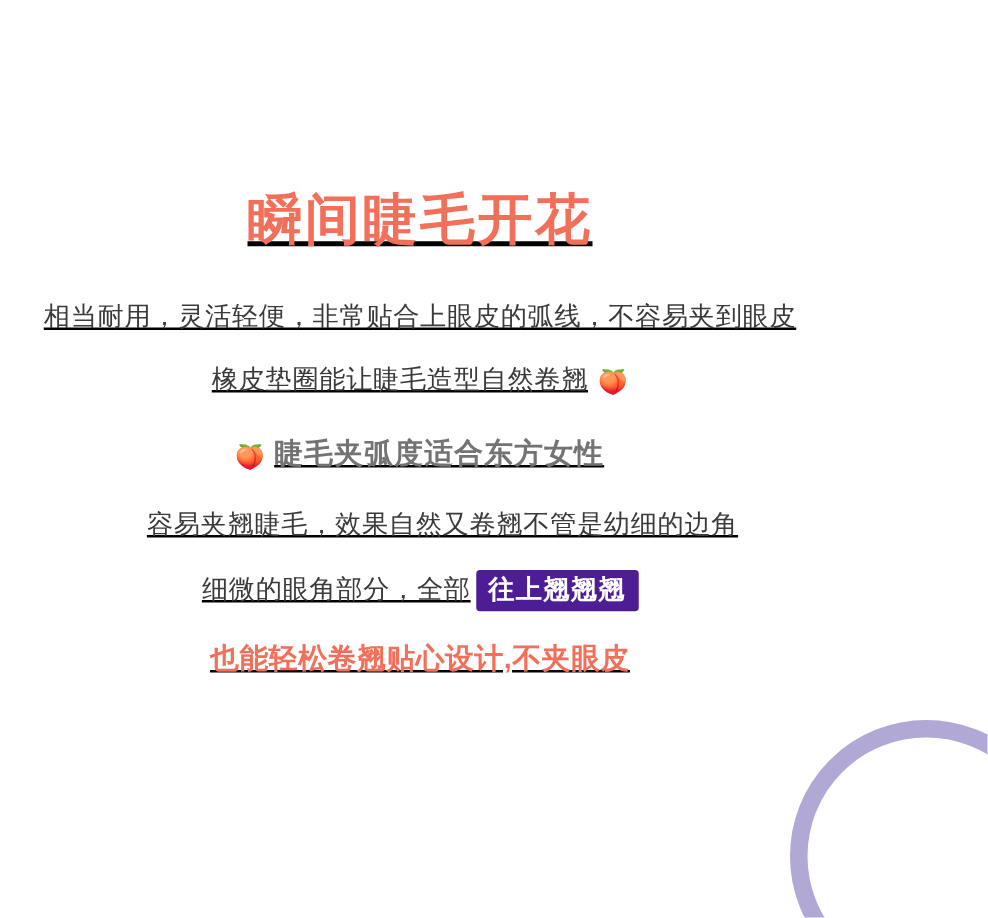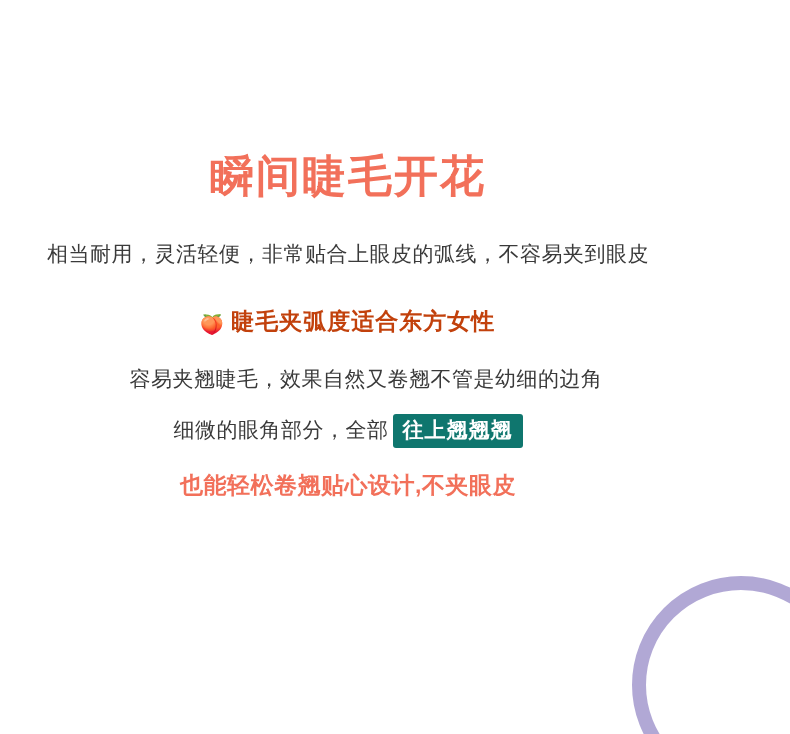--- a/index.html
+++ b/index.html
@@ -40,23 +40,24 @@
     bottom: 40px;
     width: 210px;
     height: 30px;
     background: #ffffff;
     pointer-events: none;
   }
 
   .content {
     position: absolute;
     top: 0;
-    left: 12px;
+    left: 0;
     width: 672px;
     text-align: center;
+    text-decoration: underline;
   }
 
   .headline {
     margin-top: 152px;
     font-size: 44px;
     font-weight: bold;
     color: #f2705a;
     letter-spacing: 2px;
     line-height: 1.1;
   }
@@ -65,34 +66,34 @@
     font-size: 21px;
     color: #3a3a3a;
     line-height: 1.5;
     letter-spacing: 0.5px;
   }
 
   .line-1 { margin-top: 38px; }
   .line-2 { margin-top: 18px; }
 
   .subhead {
-    margin-top: 36px;
+    margin-top: 26px;
     font-size: 23px;
     font-weight: bold;
-    color: #c2410c;
+    color: #737373;
     letter-spacing: 1px;
   }
 
   .line-3 { margin-top: 26px; margin-left: 36px; }
   .line-4 { margin-top: 20px; }
   .line-5 { margin-top: 22px; }
 
   .highlight-box {
     display: inline-block;
-    background: #0f766e;
+    background: #4c1d95;
     color: #ffffff;
     font-weight: bold;
     padding: 2px 10px 4px 10px;
     border-radius: 3px;
     margin-left: 4px;
     line-height: 1.3;
     letter-spacing: 1px;
   }
 
   .accent-line {
@@ -116,20 +117,23 @@
 <body>
 
 <div class="page">
 
   <div class="content">
 
     <div class="headline">瞬间睫毛开花</div>
 
     <div class="line line-1">相当耐用，灵活轻便，非常贴合上眼皮的弧线，不容易夹到眼皮</div>
 
+    <div class="line line-2">
+      <span>橡皮垫圈能让睫毛造型自然卷翘</span><span class="emoji right">🍑</span>
+    </div>
 
     <div class="subhead">
       <span class="emoji left">🍑</span><span>睫毛夹弧度适合东方女性</span>
     </div>
 
     <div class="line line-3">容易夹翘睫毛，效果自然又卷翘不管是幼细的边角</div>
 
     <div class="line line-4">
       <span>细微的眼角部分，全部</span><span class="highlight-box">往上翘翘翘</span>
     </div>

